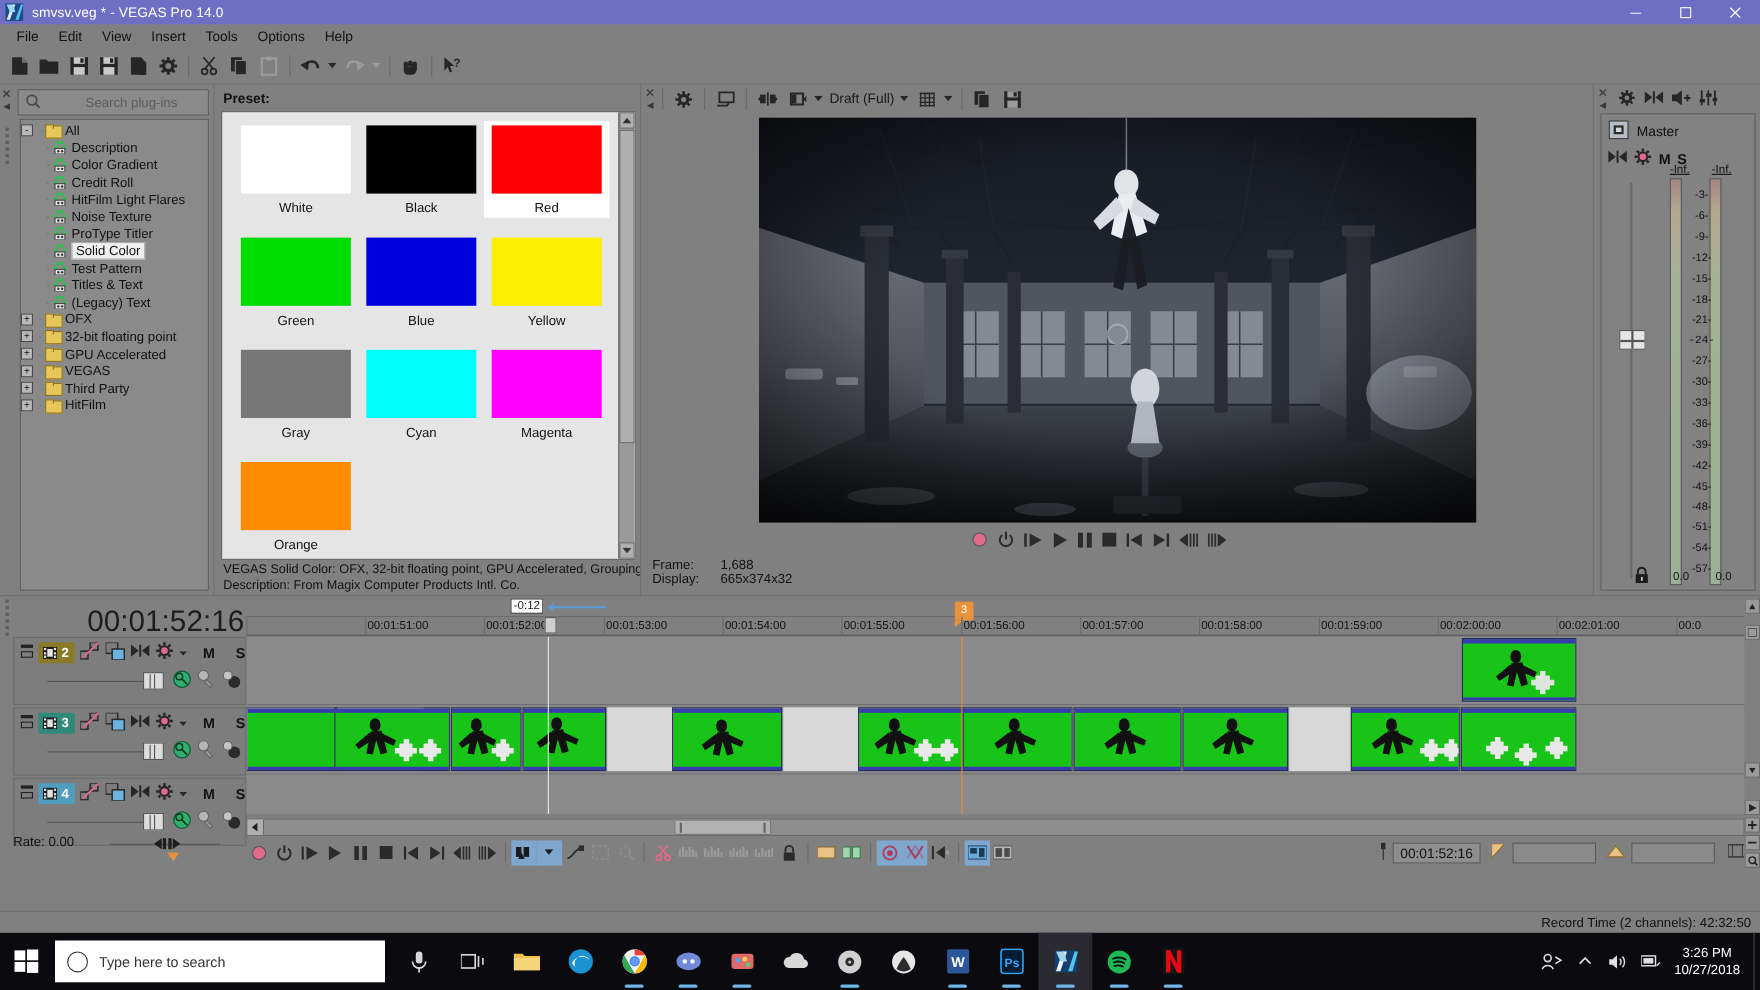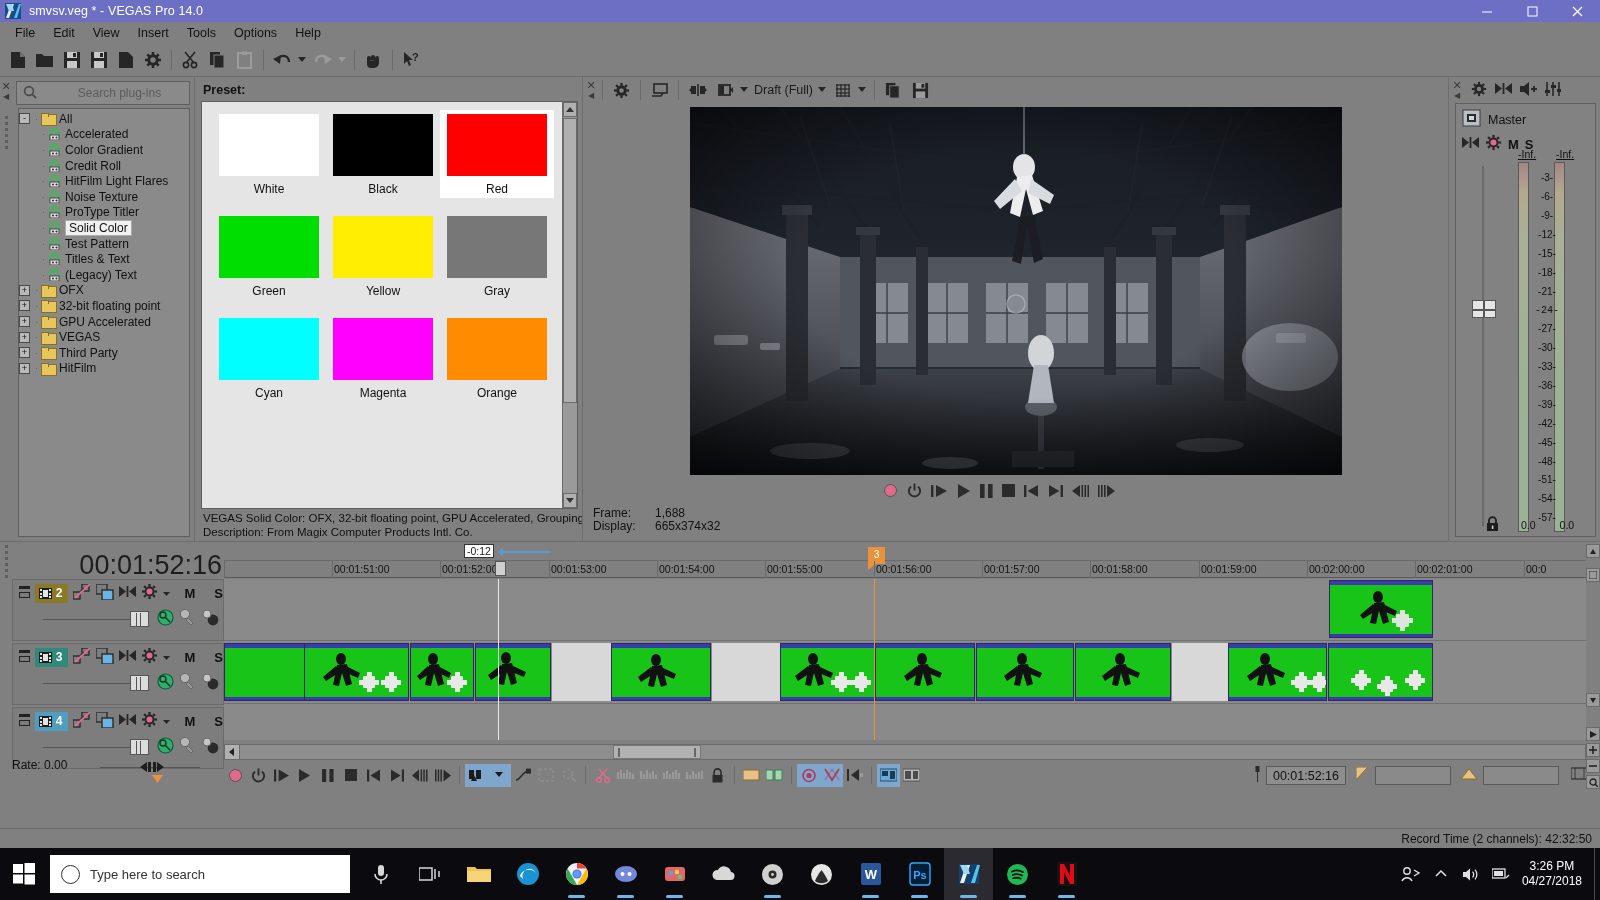--- a/index.html
+++ b/index.html
@@ -384,21 +384,21 @@
             <svg width="13" height="12" viewBox="0 0 13 12">
                 <rect x="3" y="0" width="3" height="3" fill="#2fbf4f"></rect>
                 <rect x="7" y="0" width="3" height="3" fill="#2fbf4f"></rect>
                 <rect x="1" y="4" width="3" height="3" fill="#2fbf4f"></rect>
                 <rect x="9" y="4" width="3" height="3" fill="#2fbf4f"></rect>
                 <rect x="2" y="7" width="9" height="5" fill="#e8e8e8" stroke="#444"></rect>
                 <circle cx="5" cy="9.5" r="1.1" fill="#333"></circle>
                 <circle cx="8.5" cy="9.5" r="1.1" fill="#333"></circle>
               </svg>
           </span>
-          <span class="tlabel">Accelerated</span>
+          <span class="tlabel">Description</span>
         </div>
         <div class="tnode indent2">
           <span class="dotline">·</span>
           <span class="plugico">
             <svg width="13" height="12" viewBox="0 0 13 12">
                 <rect x="3" y="0" width="3" height="3" fill="#2fbf4f"></rect>
                 <rect x="7" y="0" width="3" height="3" fill="#2fbf4f"></rect>
                 <rect x="1" y="4" width="3" height="3" fill="#2fbf4f"></rect>
                 <rect x="9" y="4" width="3" height="3" fill="#2fbf4f"></rect>
                 <rect x="2" y="7" width="9" height="5" fill="#e8e8e8" stroke="#444"></rect>
@@ -580,20 +580,24 @@
             <div class="swatch" style="background:#000000"></div>
             <div class="swname">Black</div>
           </div>
           <div class="swcell selected">
             <div class="swatch" style="background:#FF0000"></div>
             <div class="swname">Red</div>
           </div>
           <div class="swcell">
             <div class="swatch" style="background:#00DD00"></div>
             <div class="swname">Green</div>
+          </div>
+          <div class="swcell">
+            <div class="swatch" style="background:#0000DD"></div>
+            <div class="swname">Blue</div>
           </div>
           <div class="swcell">
             <div class="swatch" style="background:#FFEE00"></div>
             <div class="swname">Yellow</div>
           </div>
           <div class="swcell">
             <div class="swatch" style="background:#777777"></div>
             <div class="swname">Gray</div>
           </div>
           <div class="swcell">
@@ -2041,19 +2045,19 @@
       </div>
       <div class="trayi">
         <svg width="18" height="14">
             <rect x="0" y="2" width="13" height="9" fill="none" stroke="#e0e0e0" stroke-width="1.3"></rect>
             <rect x="2" y="4" width="9" height="5" fill="#e0e0e0"></rect>
             <path d="M14 11 l3 -3" stroke="#e0e0e0" stroke-width="1.3"></path>
           </svg>
       </div>
       <div class="clock">
         <div>3:26 PM</div>
-        <div>04/27/2018</div>
+        <div>10/27/2018</div>
       </div>
       <div class="notifbar"></div>
     </div>
   </div>
 
 </div>
 
 </body></html>

